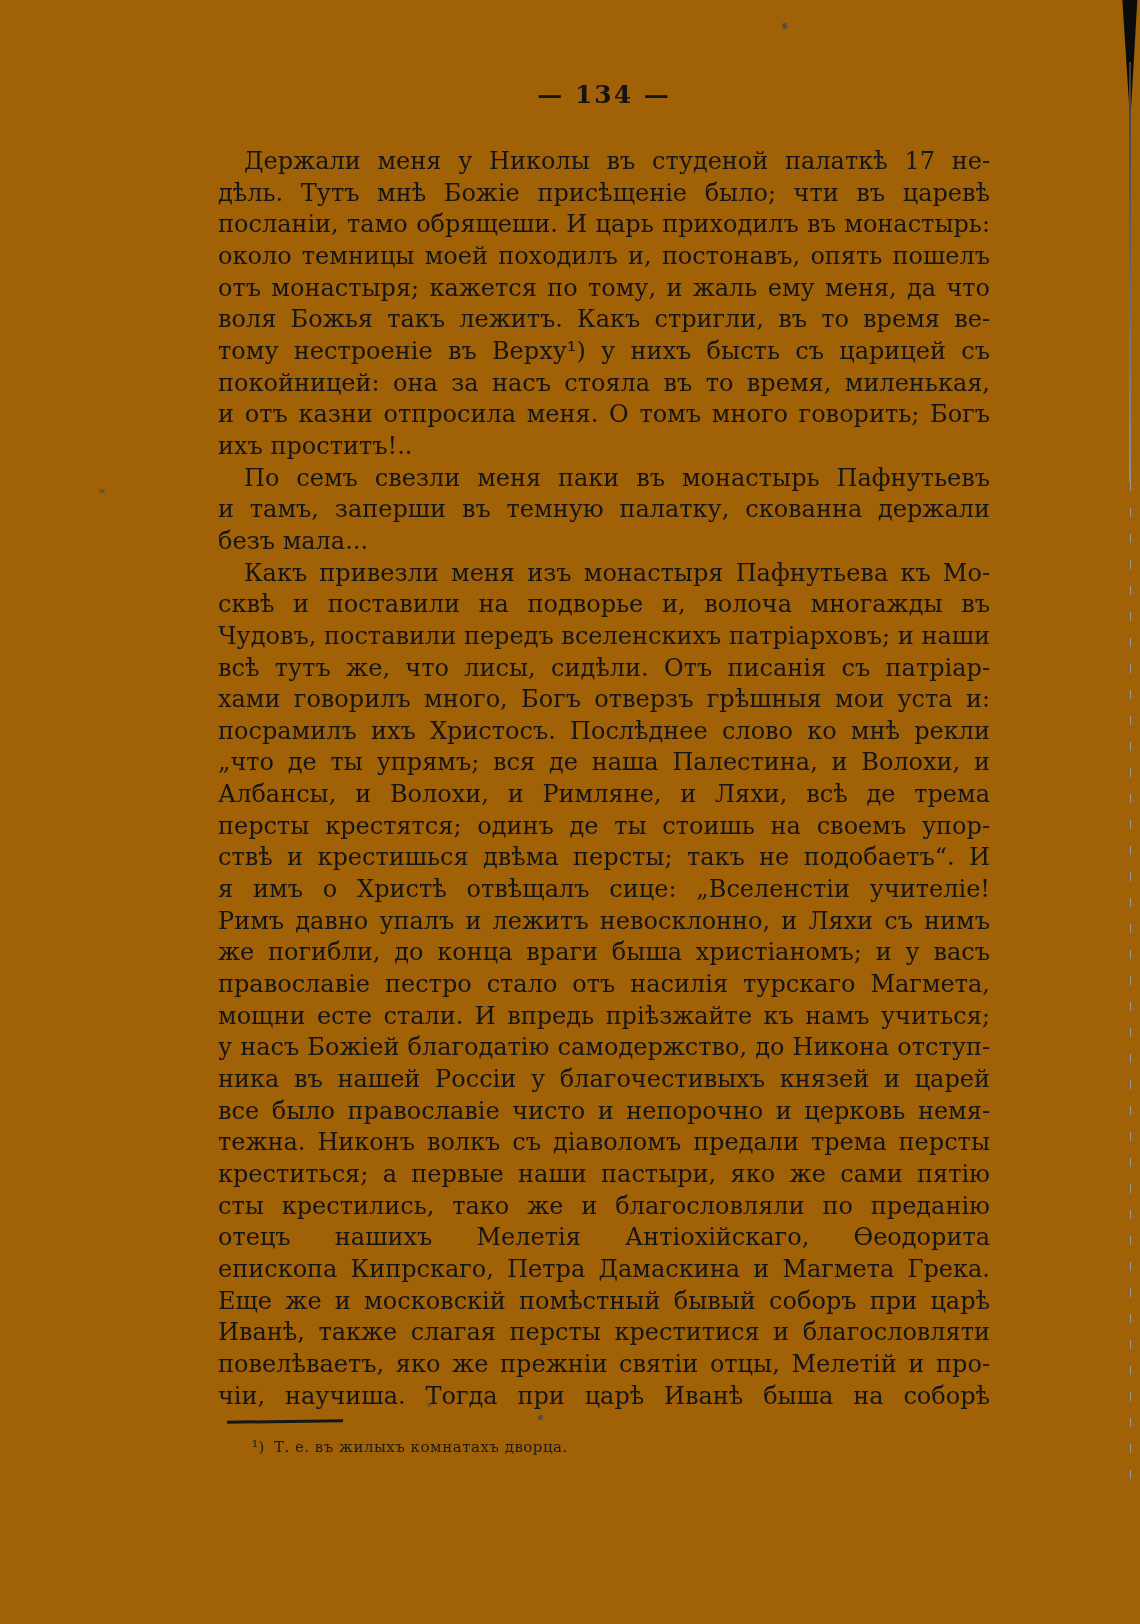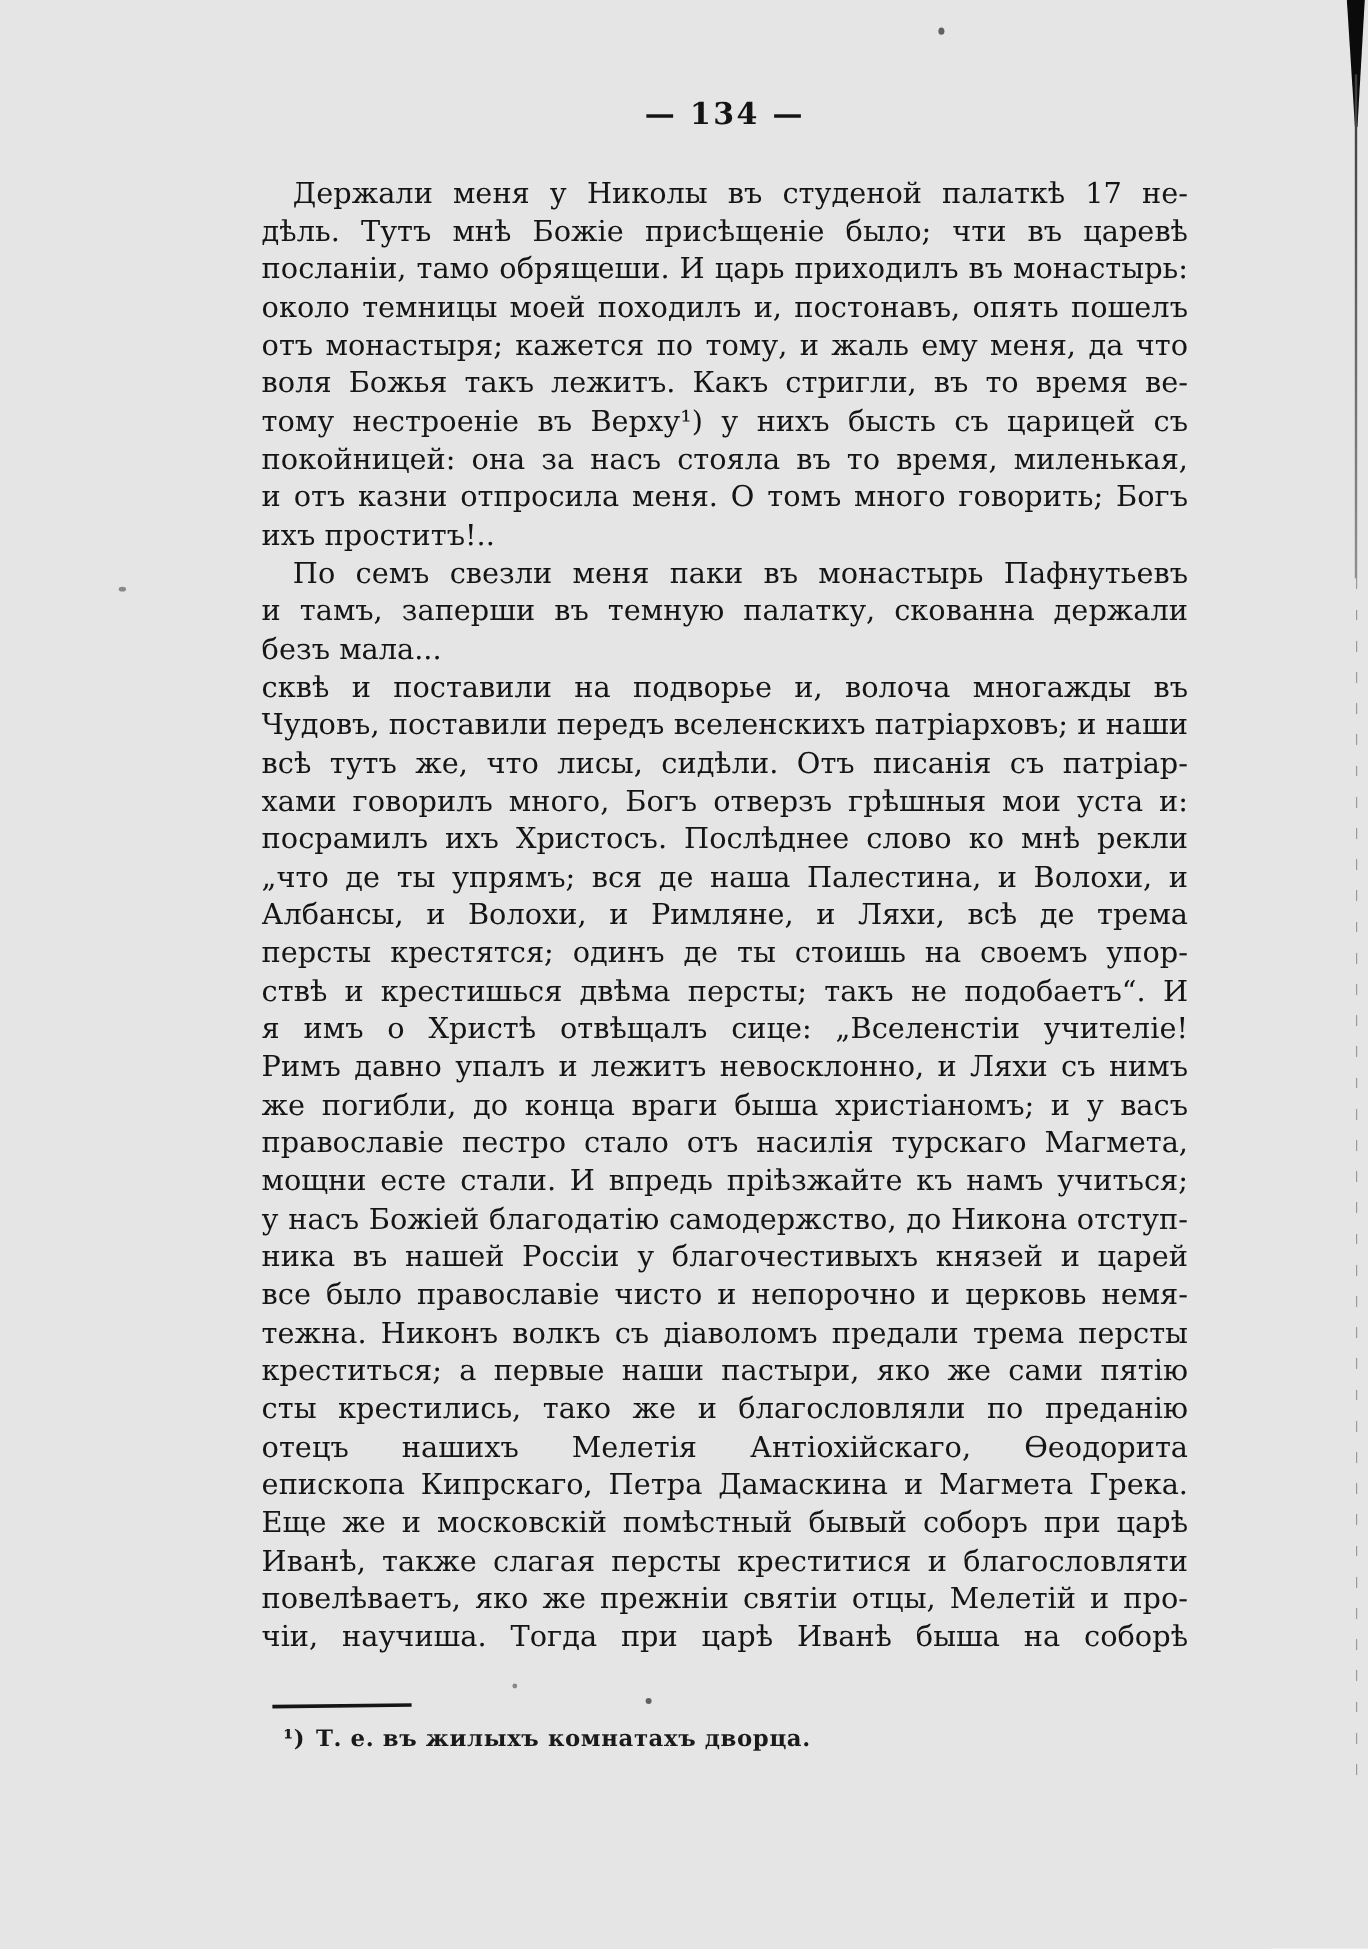--- a/index.html
+++ b/index.html
@@ -5,21 +5,21 @@
   html, body { margin: 0; padding: 0; }
   body {
     width: 1140px; height: 1624px;
     background: #ffffff;
     font-family: "DejaVu Serif", serif;
     position: relative;
     overflow: hidden;
   }
   .page {
     position: absolute; inset: 0;
-    background: #e5e5e5;
+    background: #a16207;
     color: #161616;
   }
   .page-number {
     position: absolute;
     left: 218px; top: 80px; width: 772px;
     text-align: center;
     font-size: 25px;
     font-weight: bold;
     letter-spacing: 2px;
     color: #141414;
@@ -41,23 +41,23 @@
   .line.last { text-align: left; text-align-last: left; }
   .footnote-rule {
     position: absolute;
     left: 227px; top: 1420px;
     width: 116px; height: 3px;
     background: #151515;
     transform: rotate(-0.7deg);
   }
   .footnote {
     position: absolute;
-    left: 236px; top: 1438px;
-    font-size: 19px;
-    font-weight: bold;
+    left: 252px; top: 1438px;
+    font-size: 15px;
+    font-weight: normal;
     color: #1a1a1a;
     letter-spacing: 0.5px;
   }
   .footnote .marker { margin-right: 9px; }
   
   .corner-tear {
     position: absolute;
     left: 1121px; top: 0; width: 17px; height: 106px;
     background: #0b0b0b;
     clip-path: polygon(8% 0, 96% 0, 60% 100%, 48% 100%);
@@ -99,20 +99,21 @@
       <div class="line">около темницы моей походилъ и, постонавъ, опять пошелъ</div>
       <div class="line">отъ монастыря; кажется по тому, и жаль ему меня, да что</div>
       <div class="line">воля Божья такъ лежитъ. Какъ стригли, въ то время ве-</div>
       <div class="line">тому нестроеніе въ Верху¹) у нихъ бысть съ царицей съ</div>
       <div class="line">покойницей: она за насъ стояла въ то время, миленькая,</div>
       <div class="line">и отъ казни отпросила меня. О томъ много говорить; Богъ</div>
       <div class="line last">ихъ проститъ!..</div>
       <div class="line indent">По семъ свезли меня паки въ монастырь Пафнутьевъ</div>
       <div class="line">и тамъ, заперши въ темную палатку, скованна держали годъ</div>
       <div class="line last">безъ мала...</div>
+      <div class="line indent">Какъ привезли меня изъ монастыря Пафнутьева къ Мо-</div>
       <div class="line">сквѣ и поставили на подворье и, волоча многажды въ</div>
       <div class="line">Чудовъ, поставили передъ вселенскихъ патріарховъ; и наши</div>
       <div class="line">всѣ тутъ же, что лисы, сидѣли. Отъ писанія съ патріар-</div>
       <div class="line">хами говорилъ много, Богъ отверзъ грѣшныя мои уста и:</div>
       <div class="line">посрамилъ ихъ Христосъ. Послѣднее слово ко мнѣ рекли</div>
       <div class="line">„что де ты упрямъ; вся де наша Палестина, и Волохи, и</div>
       <div class="line">Албансы, и Волохи, и Римляне, и Ляхи, всѣ де трема</div>
       <div class="line">персты крестятся; одинъ де ты стоишь на своемъ упор-</div>
       <div class="line">ствѣ и крестишься двѣма персты; такъ не подобаетъ“. И</div>
       <div class="line">я имъ о Христѣ отвѣщалъ сице: „Вселенстіи учителіе!</div>

